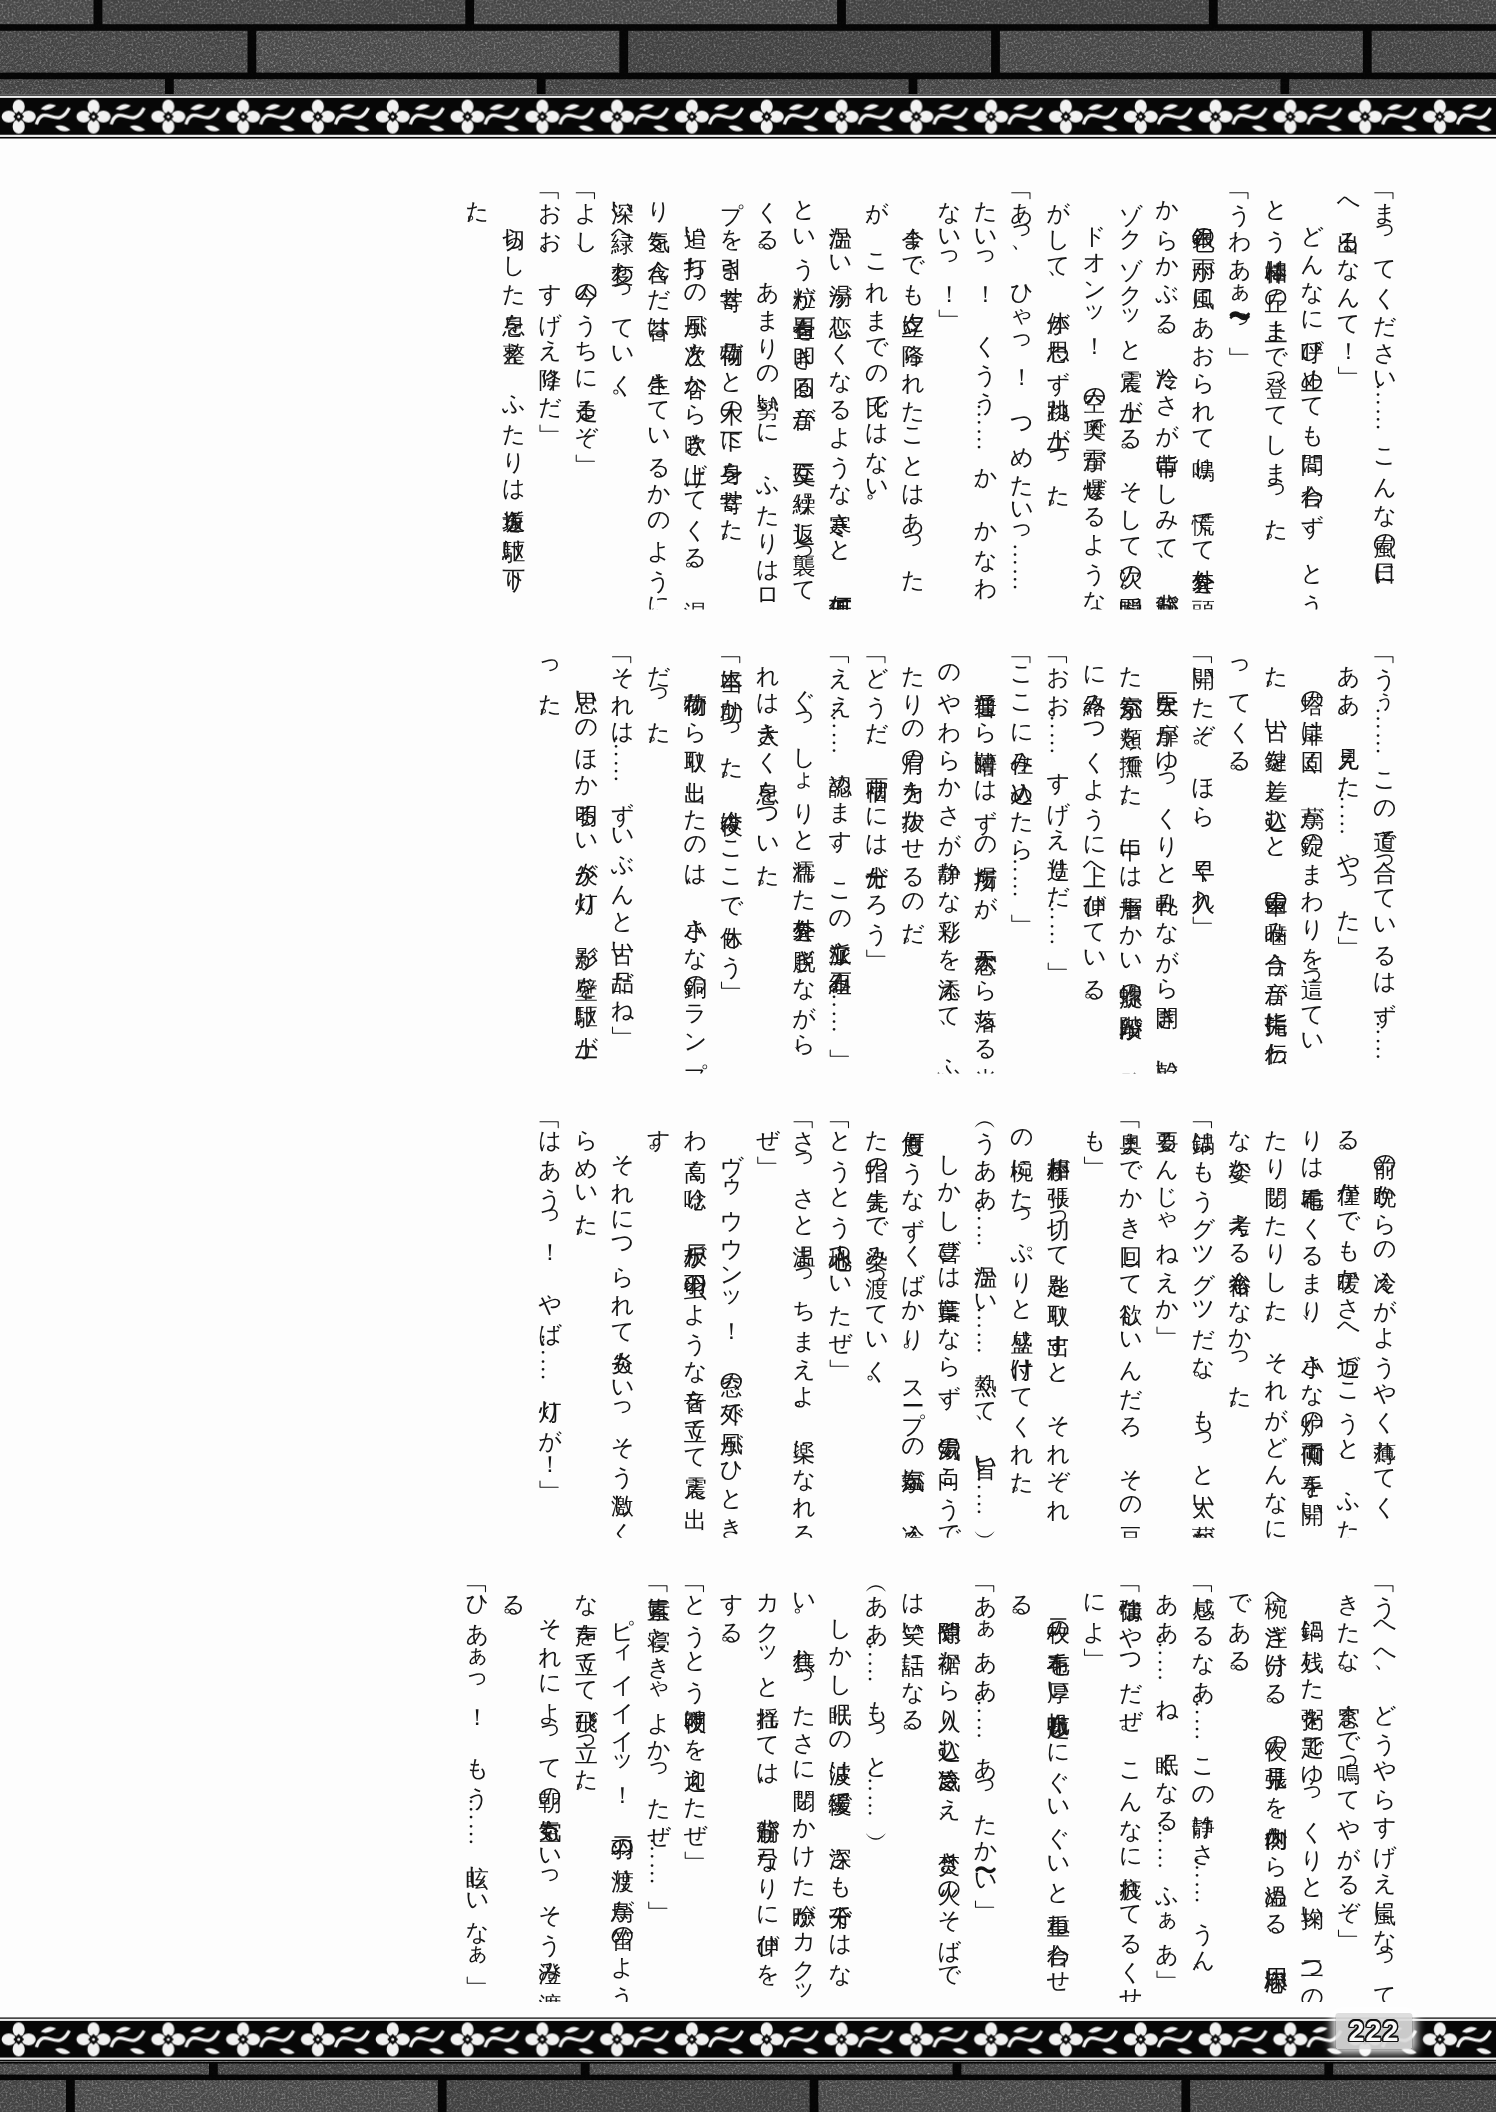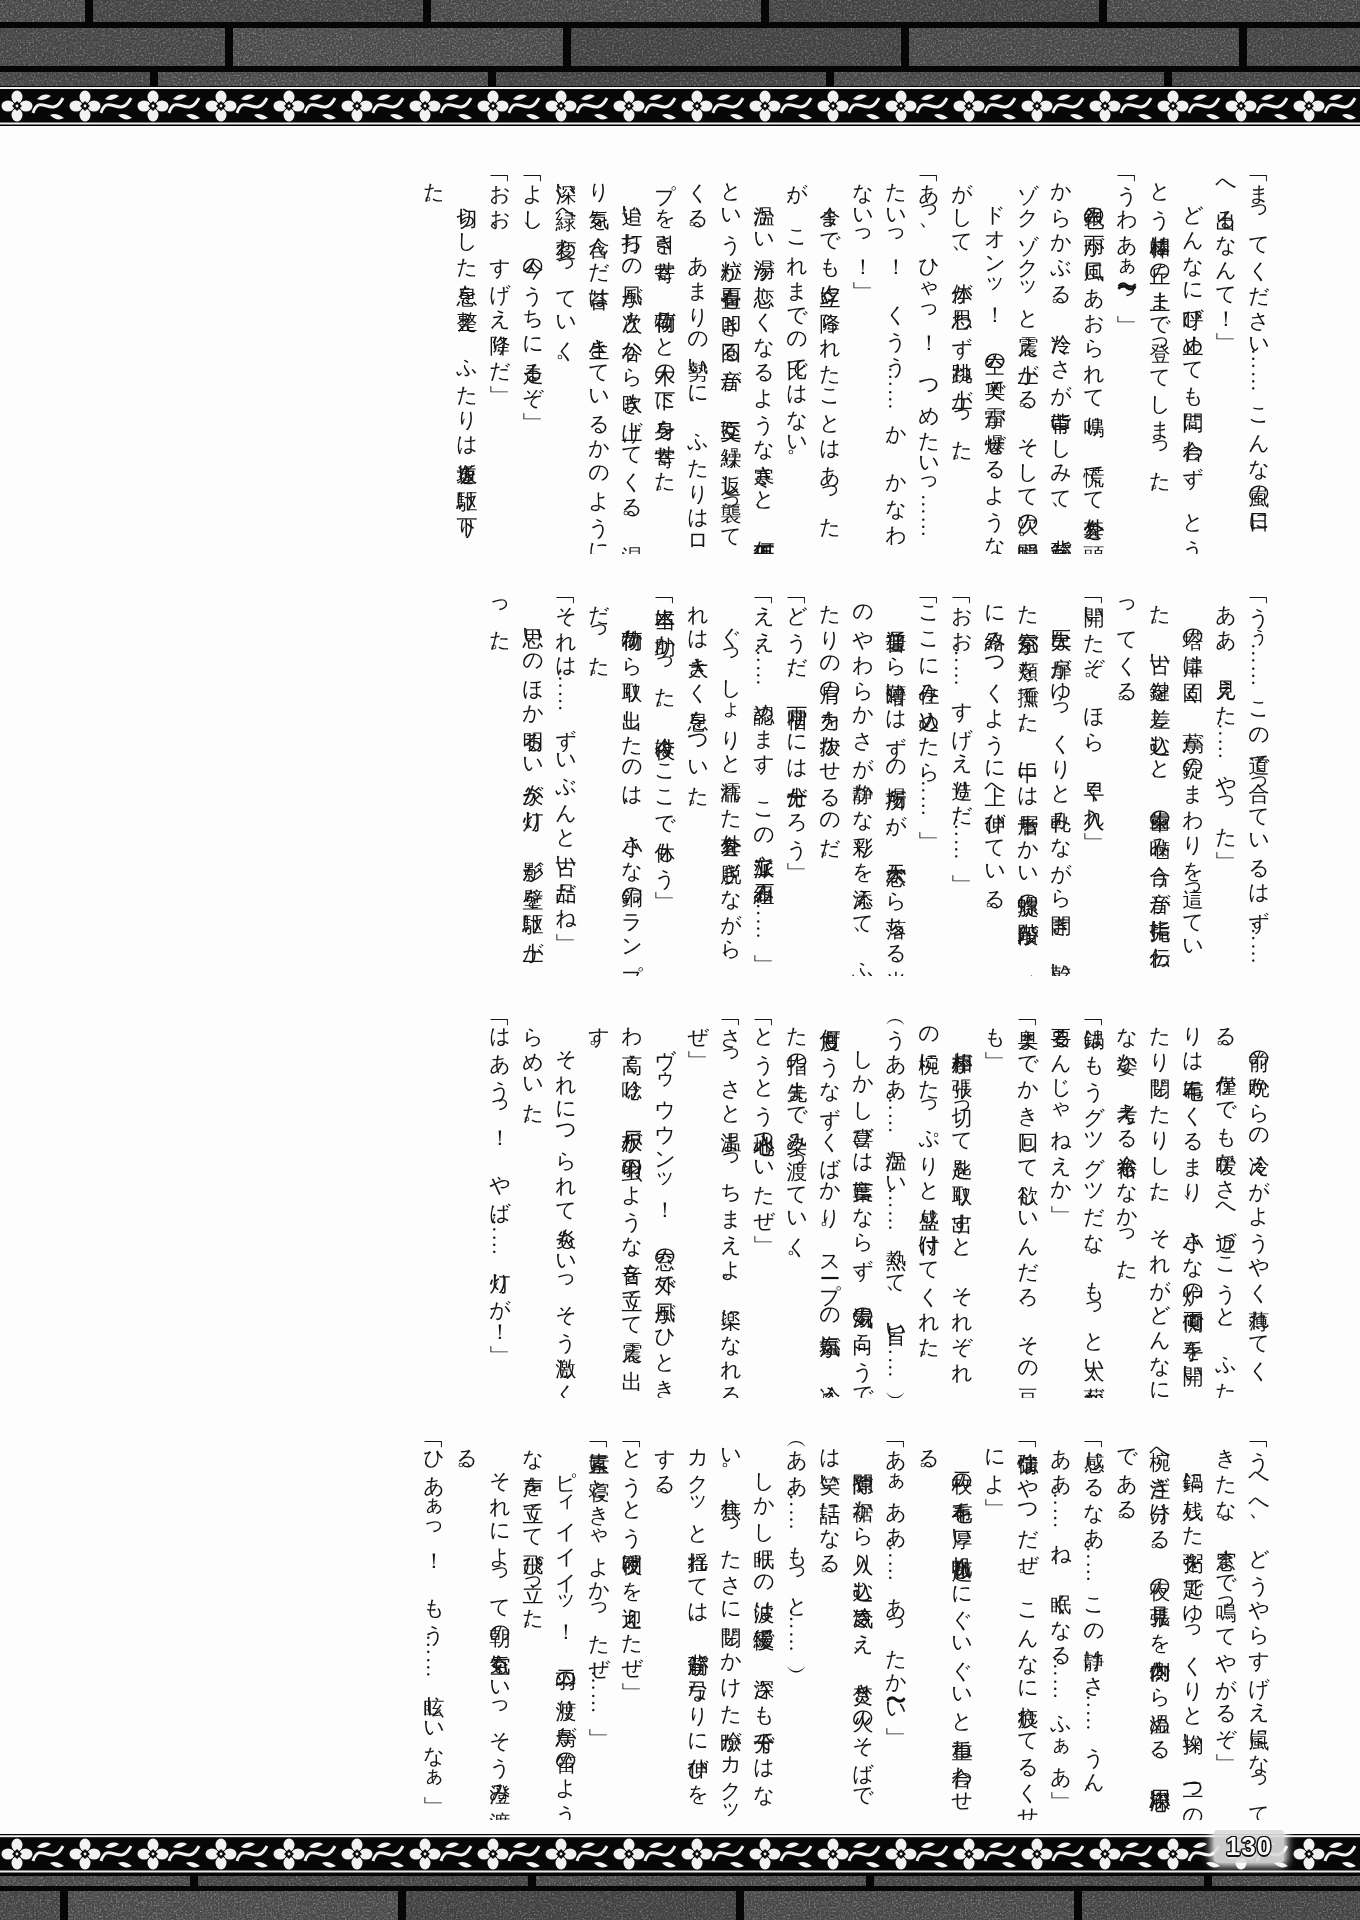--- a/index.html
+++ b/index.html
@@ -164,21 +164,21 @@
 （ああ……もっと……）
 　しかし眠りの波は緩慢で、深さも十分ではない。焦れったさに閉じかけた瞼がカクッカクッと揺れては、背筋が弓なりに伸びをする。
 「とうとう夜明けを迎えたぜ」
 「素直に寝ときゃよかったぜ……」
 　ピィイイイッ！　二羽の渡り鳥が笛のような声を立てて飛び立った。
 　それによって朝の空気もいっそう澄み渡る。
 「ひあぁっ！　もう……眩しいなぁ」</div>
   </div>
 
   <div class="page-badge">
-    <span>130</span>
+    <span>222</span>
   </div>
 
   <svg class="band-bottom" width="1360" height="40" viewBox="0 0 1360 40" preserveAspectRatio="none" aria-hidden="true">
     <defs>
       <pattern id="motifB" patternUnits="userSpaceOnUse" width="68" height="40">
         <ellipse cx="17" cy="11" rx="5.5" ry="6.5" fill="#f2f2f2"></ellipse>
         <ellipse cx="17" cy="29" rx="5.5" ry="6.5" fill="#f2f2f2"></ellipse>
         <ellipse cx="8" cy="20" rx="6.5" ry="5.5" fill="#f2f2f2"></ellipse>
         <ellipse cx="26" cy="20" rx="6.5" ry="5.5" fill="#f2f2f2"></ellipse>
         <rect x="13.5" y="16.5" width="7" height="7" fill="#0a0a0a" transform="rotate(45 17 20)"></rect>

